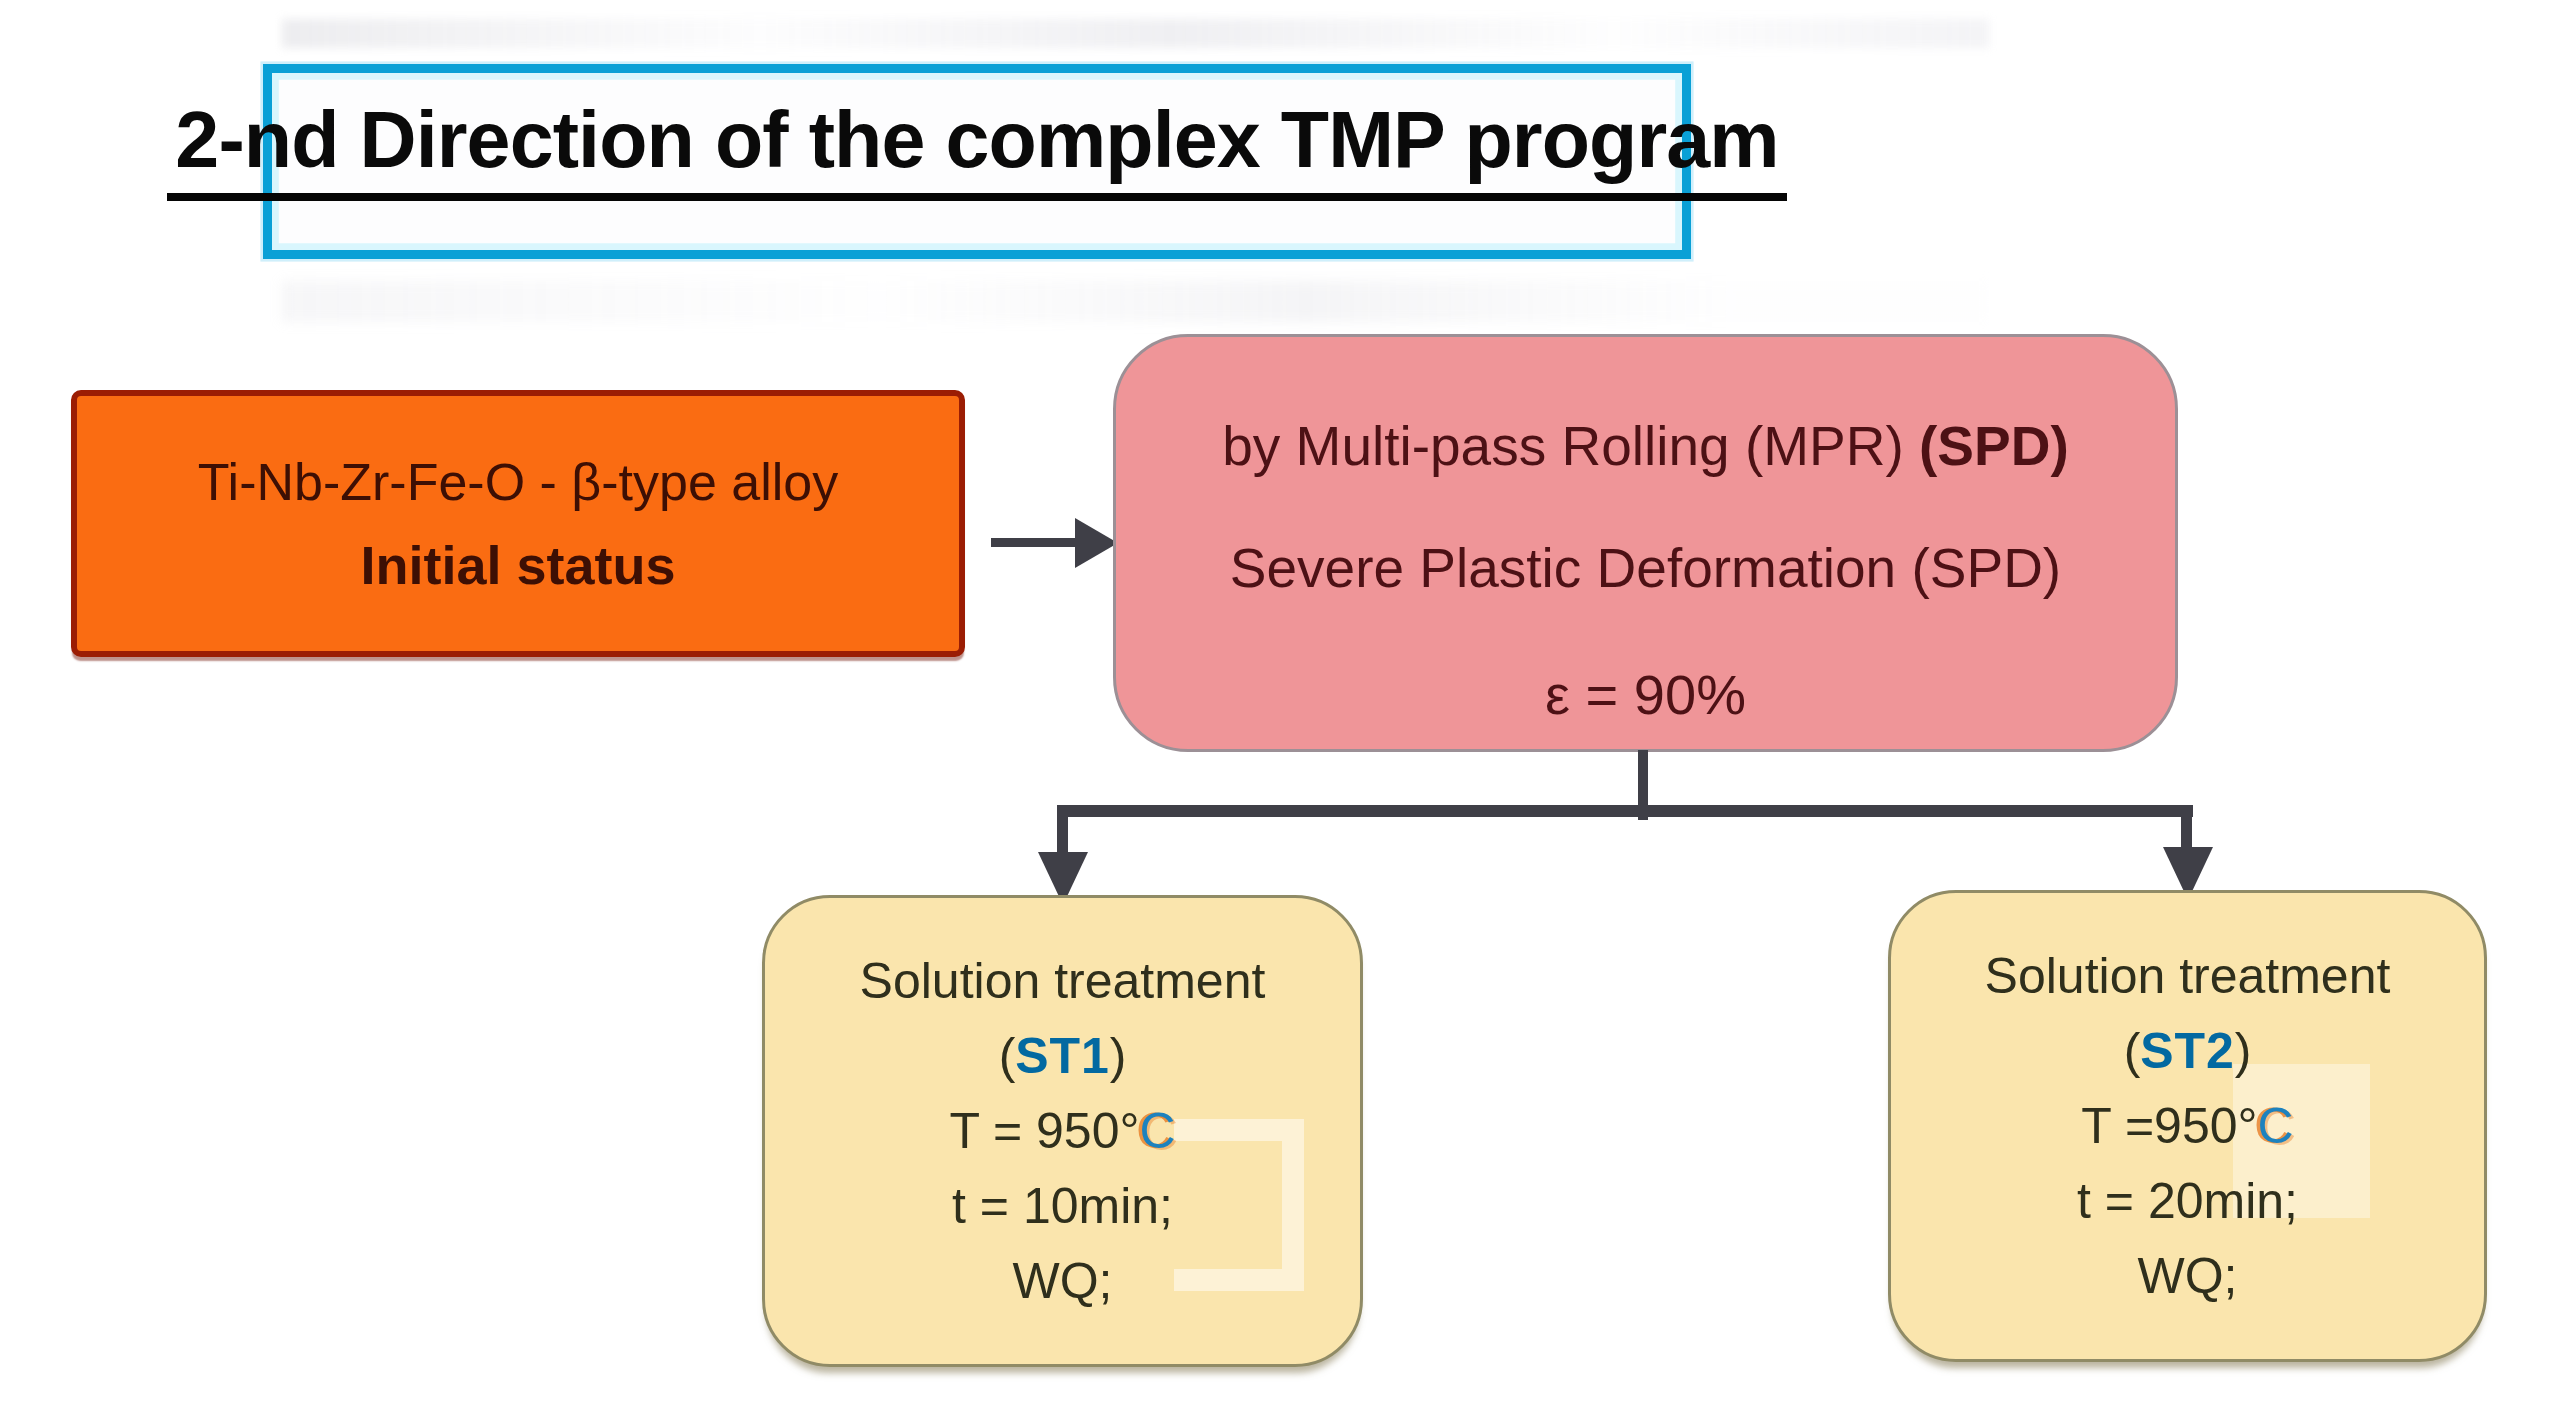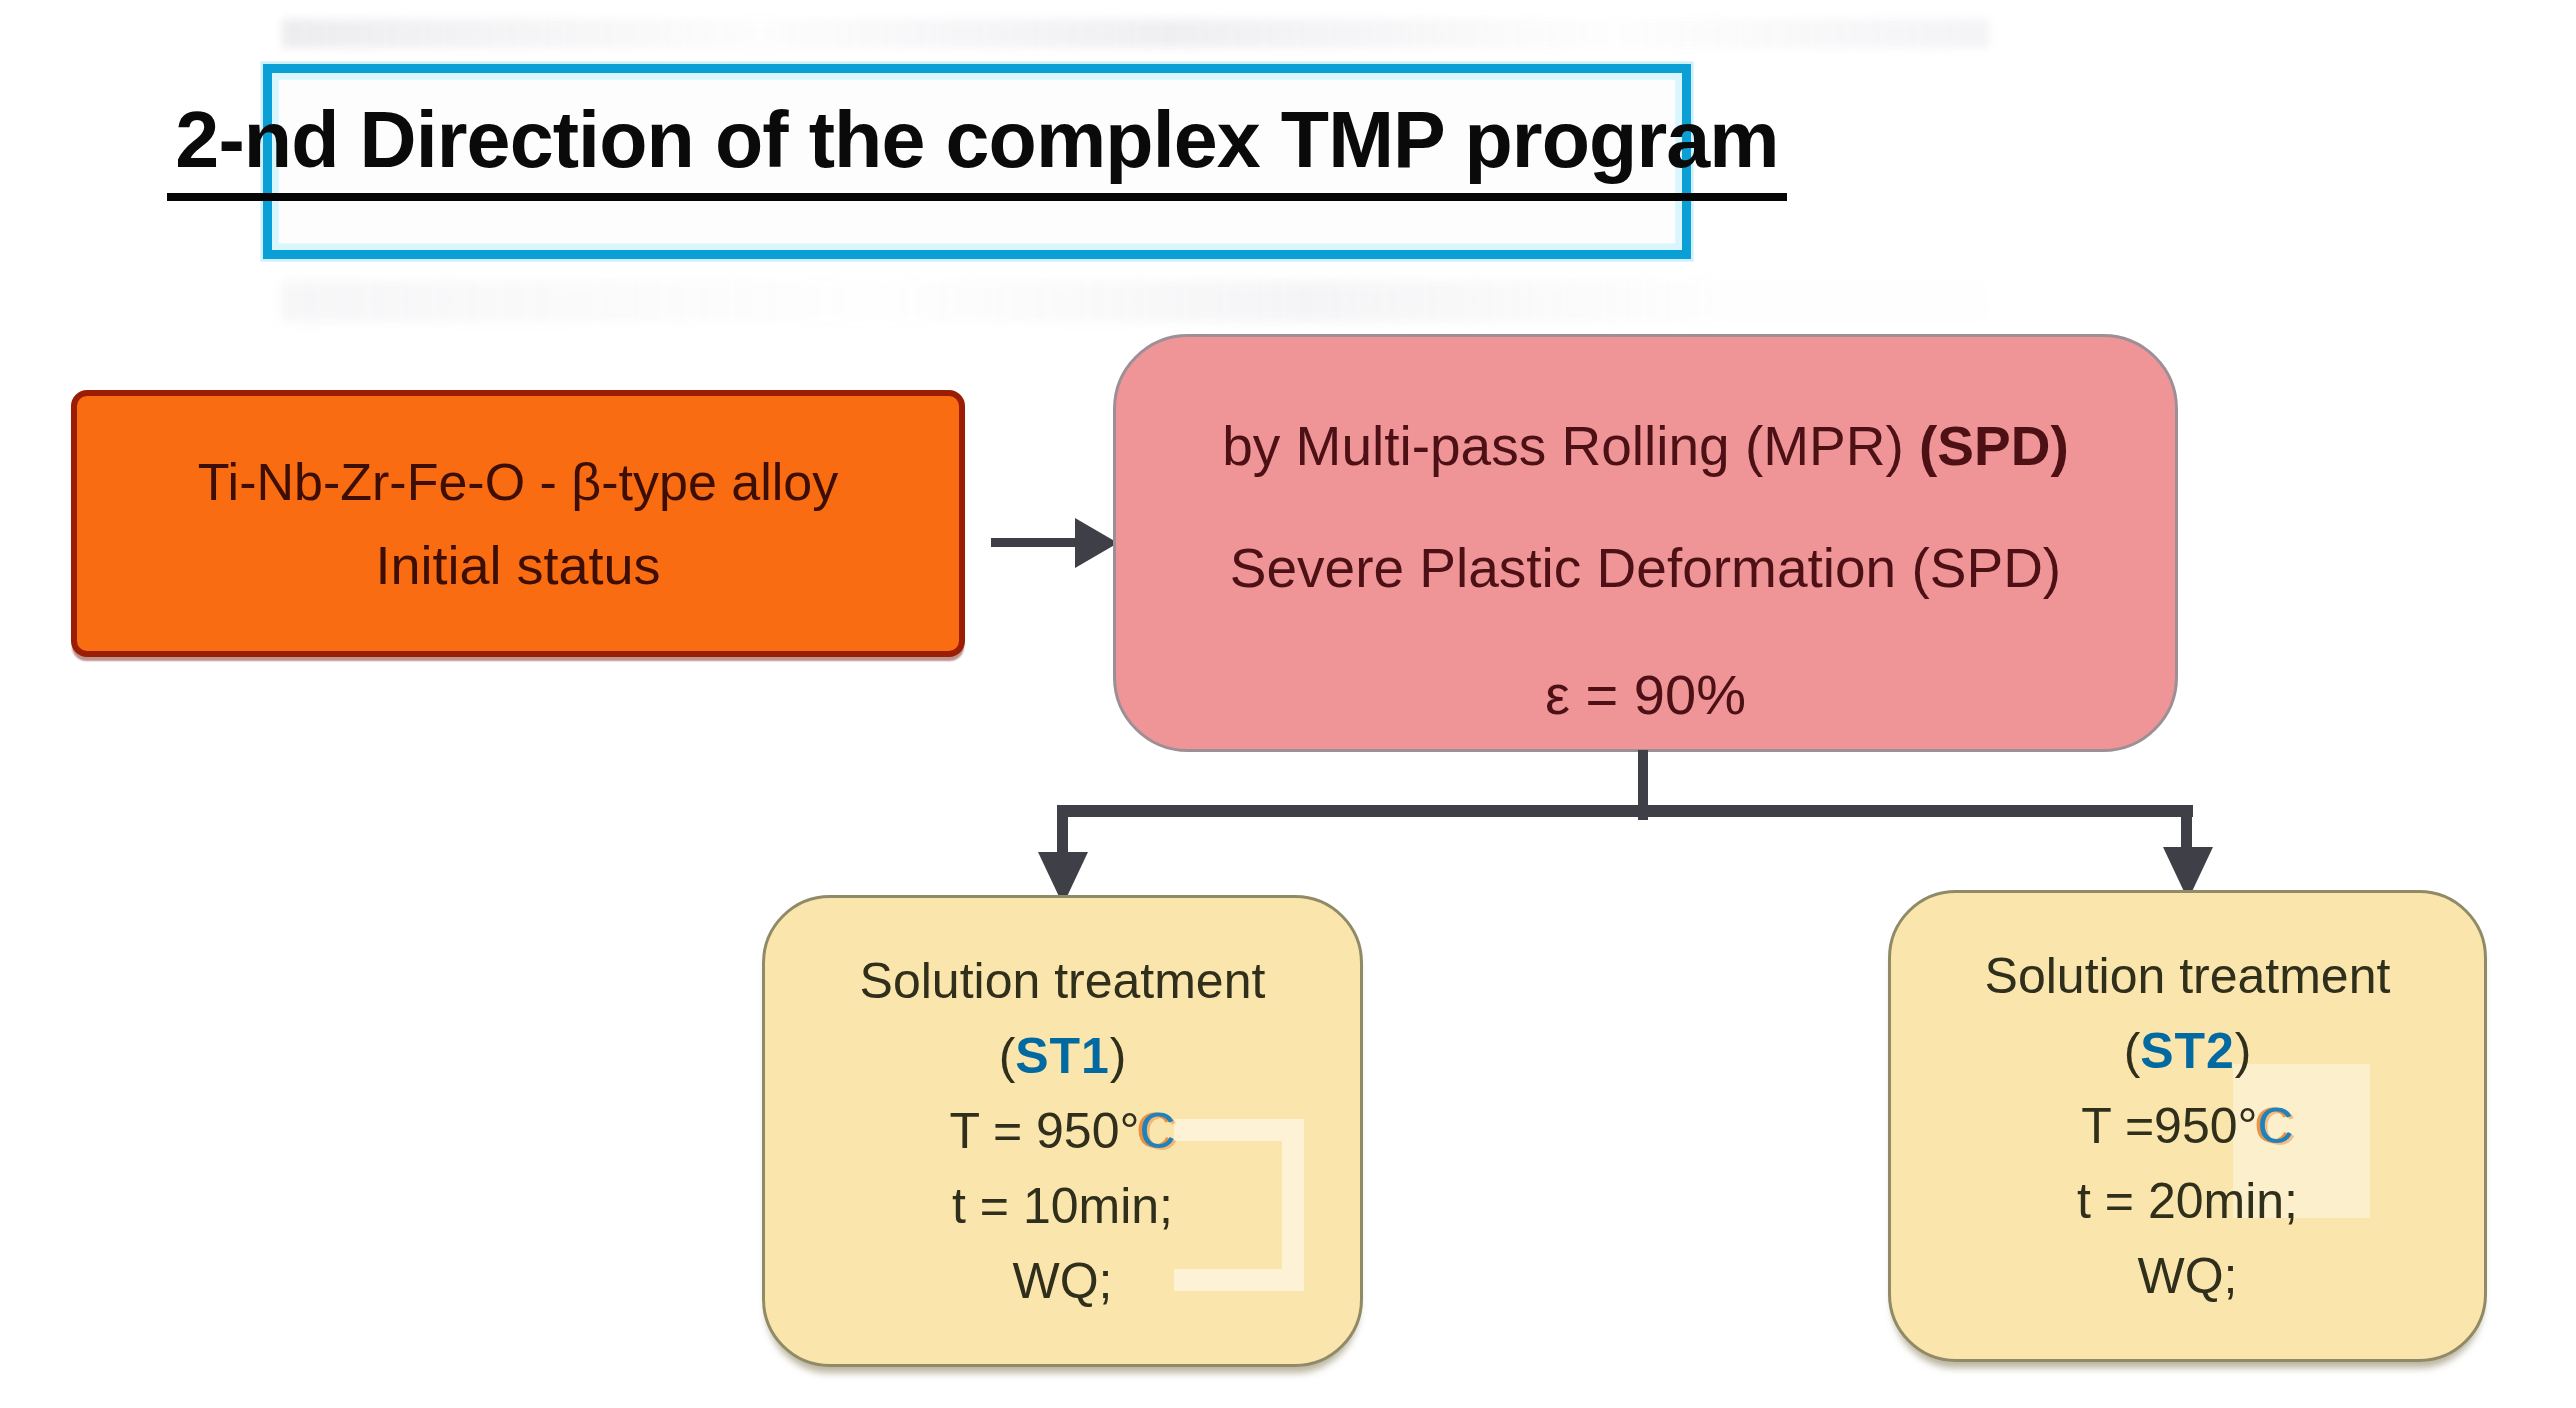--- a/index.html
+++ b/index.html
@@ -42,27 +42,27 @@
     border-bottom:8.6px solid #050505;
     padding:0 8.6px 7.7px 8.6px;
   }
 
   
   .initial-box{
     left:71px;top:390px;width:894px;height:267px;
     box-sizing:border-box;
     background:#fa6c12;
     border:6px solid #9b1d04;
-    border-radius:16px;
+    border-radius:10px;
     box-shadow:0 5.1px 1.7px -1.7px rgba(110,16,0,0.45);
     display:flex;flex-direction:column;justify-content:center;align-items:center;
     color:#3d0f04;text-align:center;
   }
   .initial-line1{font-size:52px;line-height:83px;white-space:nowrap;}
-  .initial-line2{font-size:54px;line-height:83px;font-weight:400;white-space:nowrap;}
+  .initial-line2{font-size:54px;line-height:83px;font-weight:700;white-space:nowrap;}
 
   
   .spd-box{
     left:1113px;top:334px;width:1065px;height:418px;
     box-sizing:border-box;
     background:#ef9598;
     border:3.4px solid #9c9096;
     border-radius:75px;
     display:flex;flex-direction:column;align-items:center;
     padding-top:48px;

